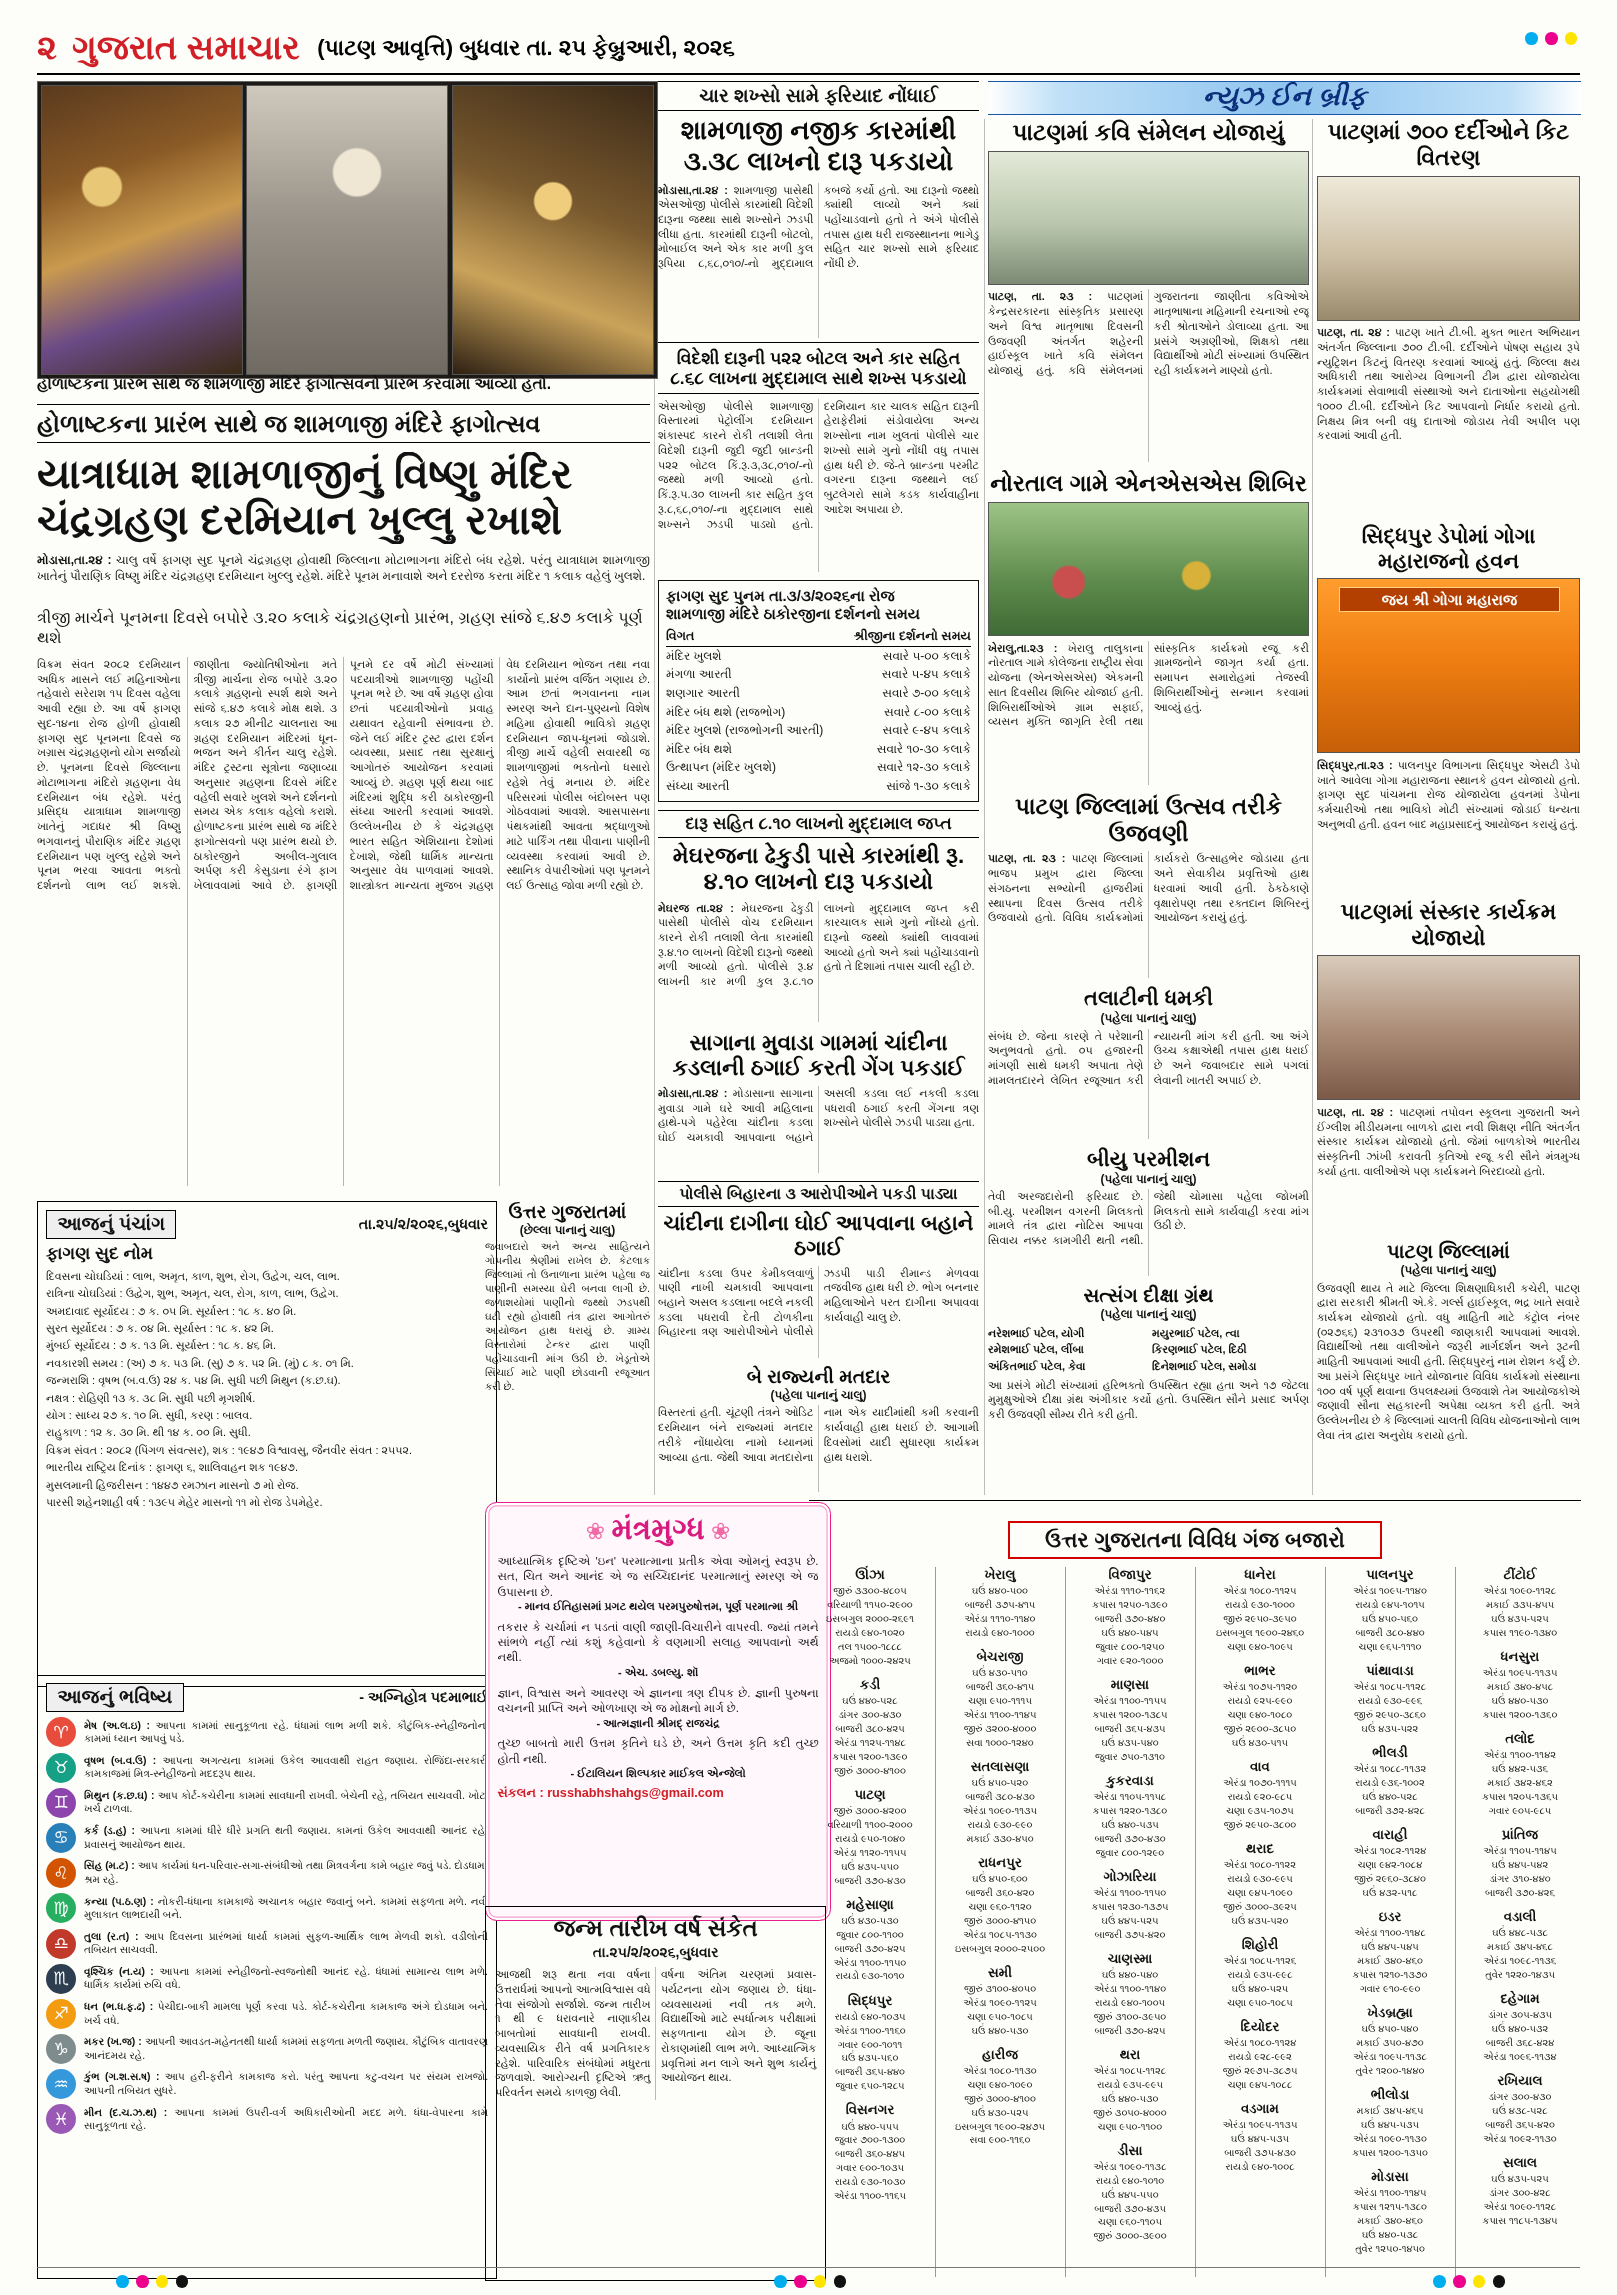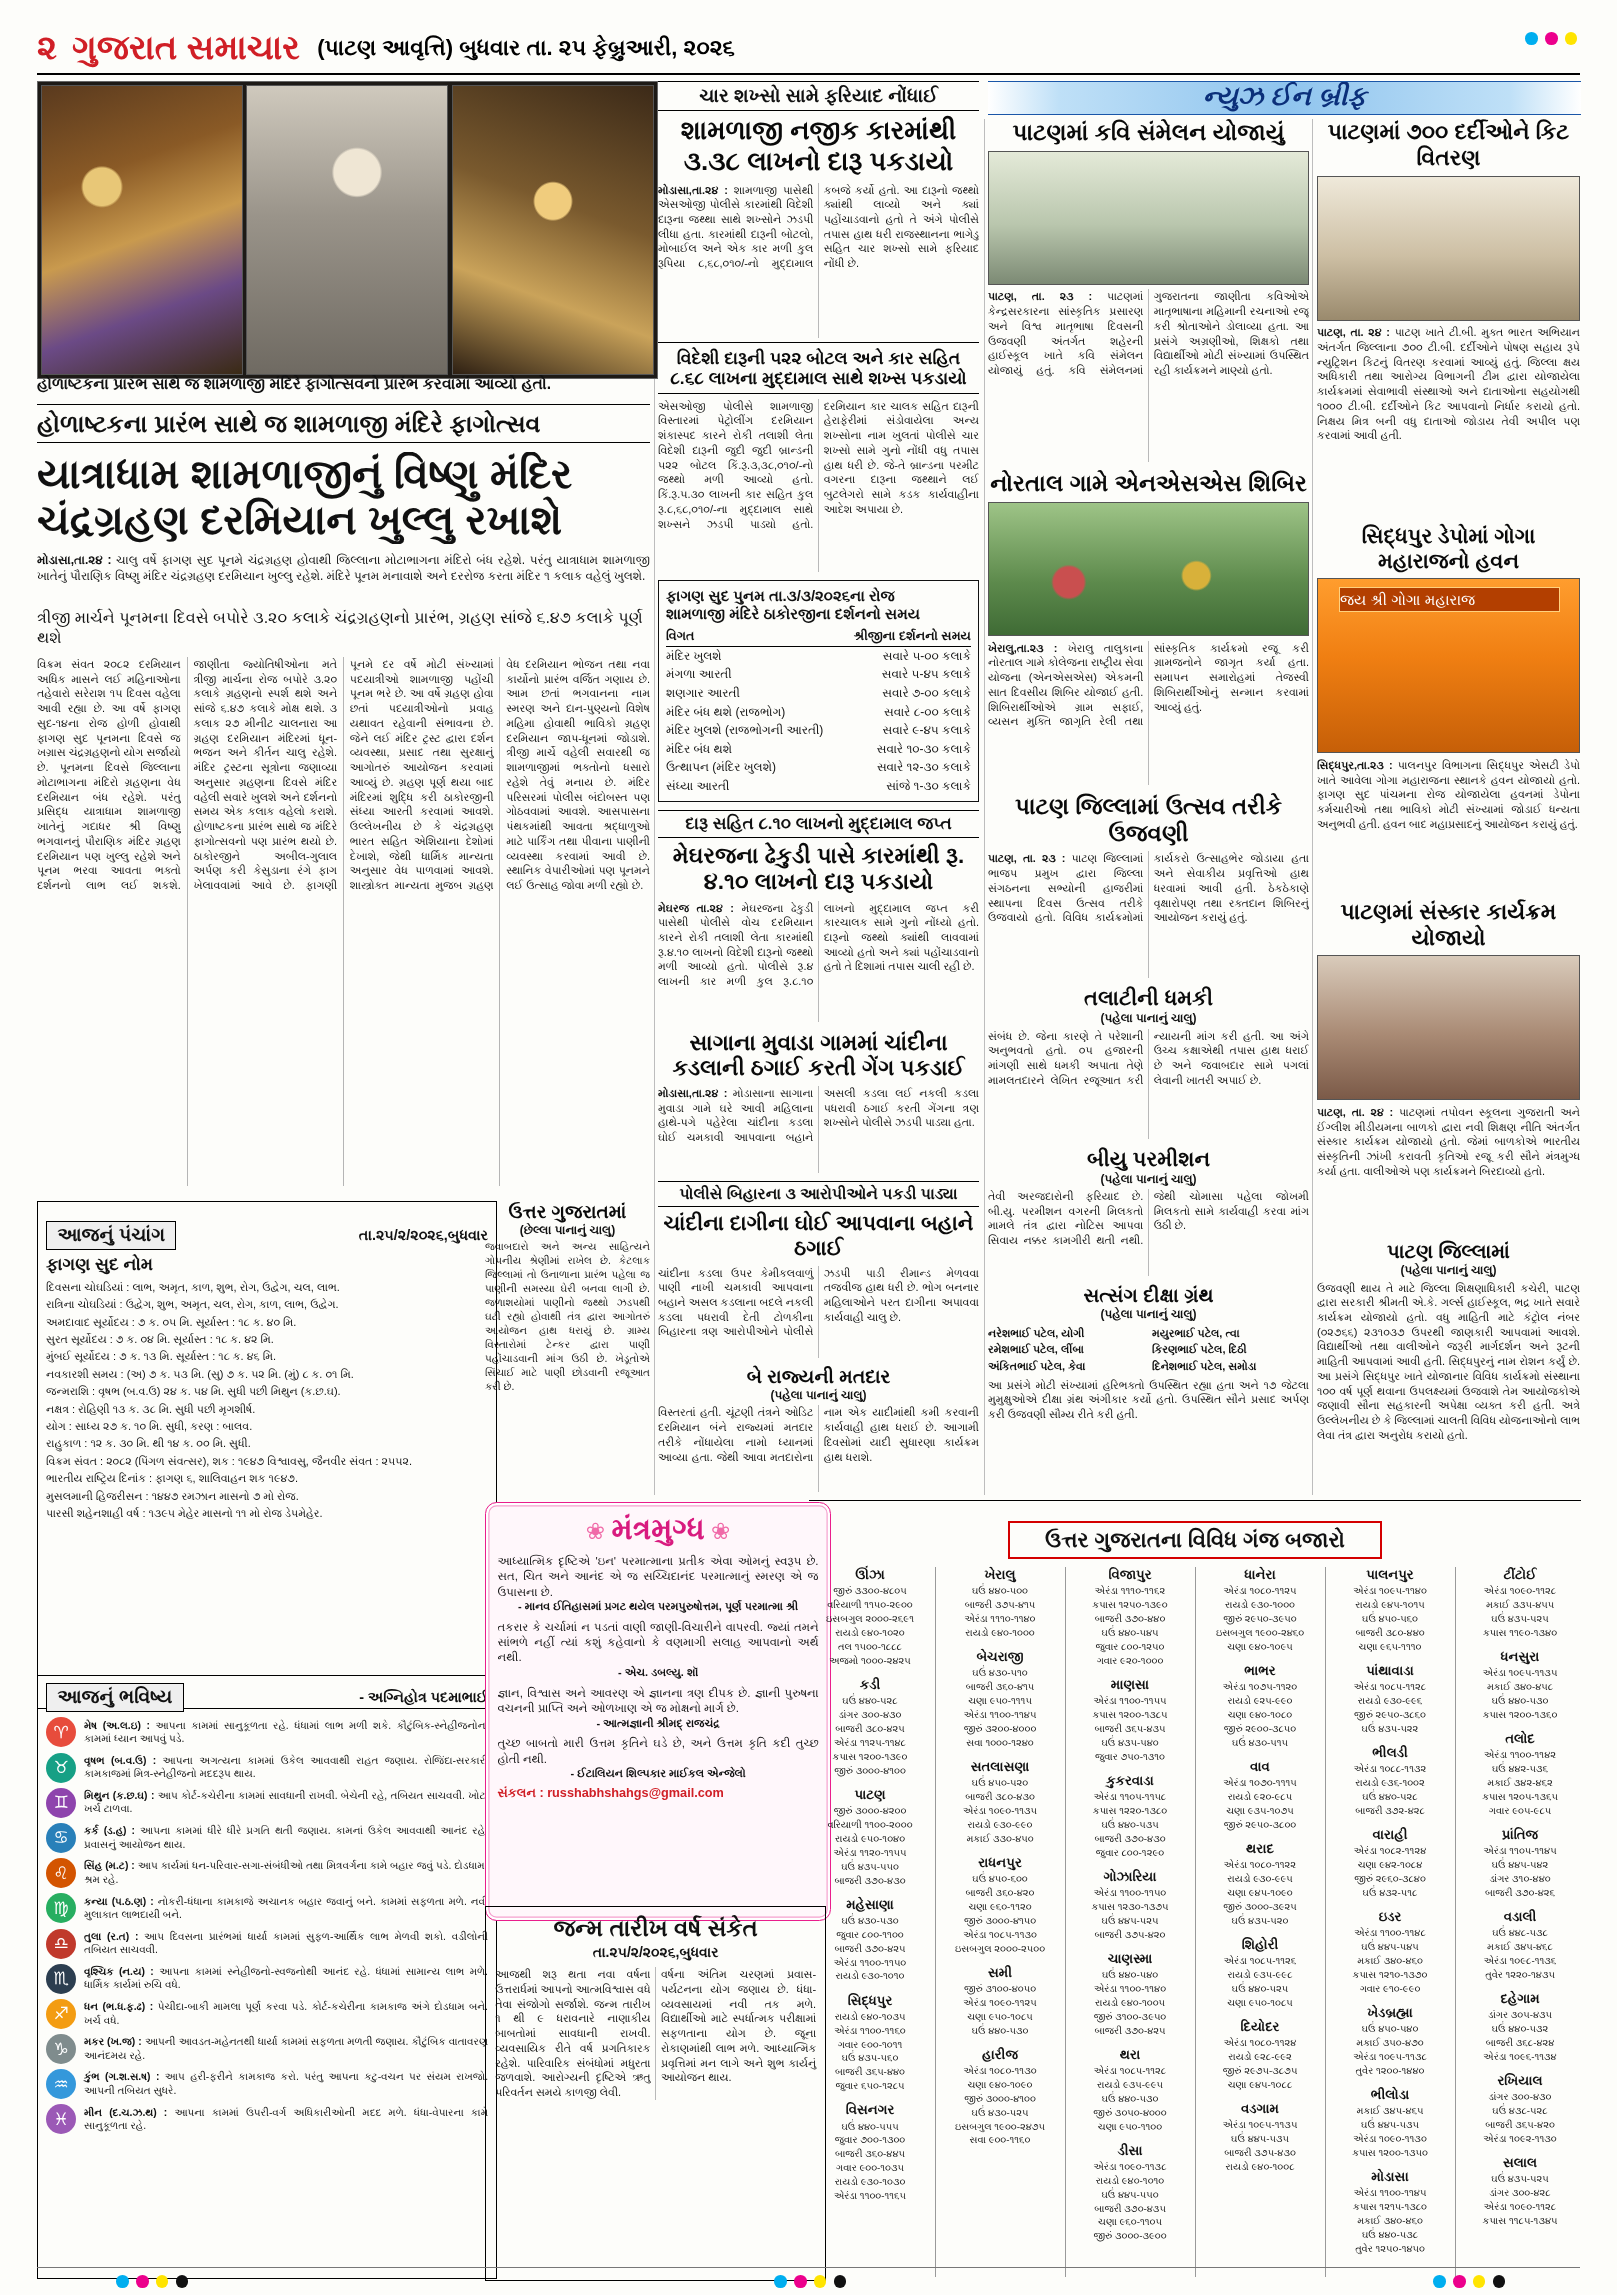--- a/index.html
+++ b/index.html
@@ -48,25 +48,25 @@
   #colC{left:988px;top:119px;width:321px;height:1376px}
   #colD{left:1317px;top:119px;width:263px;height:1376px}
   .art{margin-bottom:8px}
   .hC{font-size:23px}
   .ph-kavi{background:linear-gradient(180deg,#e4ead8,#b9c6ad 55%,#7c8a74);height:132px}
   .ph-nss{background:radial-gradient(circle at 25% 60%,#c94f4f 0 6%,transparent 7%),radial-gradient(circle at 65% 55%,#d8b13a 0 6%,transparent 7%),linear-gradient(180deg,#9ec487,#5d8a4c 60%,#3f6b35);height:132px}
   .ph-kit{background:linear-gradient(180deg,#efe9da,#cdbfa4 55%,#9a8a6d);height:143px}
   .ph-goga{background:linear-gradient(180deg,#ff9d2e,#f07f12 45%,#c65f08);height:173px}
   .ph-sanskar{background:linear-gradient(180deg,#d9cbbb,#a98a74 55%,#7b5a48);height:143px}
   .banner-strip{position:absolute;top:8px;left:8%;width:84%;background:#b33f00;color:#fff;
-    font-size:15px;font-weight:400;padding:2.3px 0;border:1.2px solid #ffd27f}
+    font-size:15px;font-weight:700;text-align:center;padding:2.3px 0;border:1.2px solid #ffd27f}
   
   #uttar{left:485px;top:1201px;width:165px;height:293px}
   
-  #panchang{left:37px;top:1201px;width:442px;height:468px;border:1.2px solid #000;padding:19px 8px}
+  #panchang{left:37px;top:1201px;width:442px;height:468px;border:1.2px solid #000;padding:8px 8px}
   #panchang .row1{display:flex;justify-content:space-between;align-items:center;margin-bottom:4.6px}
   #panchang .tt{border:1.2px solid #000;padding:2.3px 10.4px;font-size:19px;font-weight:800;background:#efefef}
   #panchang .dt{font-size:14.4px;font-weight:800}
   #panchang .tithi{font-size:17.3px;font-weight:800;margin:2.3px 0 4.6px}
   .p-line{font-size:11px;line-height:1.32;margin-bottom:2.9px;text-align:justify}
   
   #horo{left:37px;top:1675px;width:442px;height:588px;border:1.2px solid #000;padding:7px 8px}
   #horo .row1{display:flex;justify-content:space-between;align-items:center;margin-bottom:5.8px}
   #horo .tt{border:1.2px solid #000;padding:2.3px 10.4px;font-size:19px;font-weight:800;background:#efefef}
   #horo .auth{font-size:14.4px;font-weight:800}

